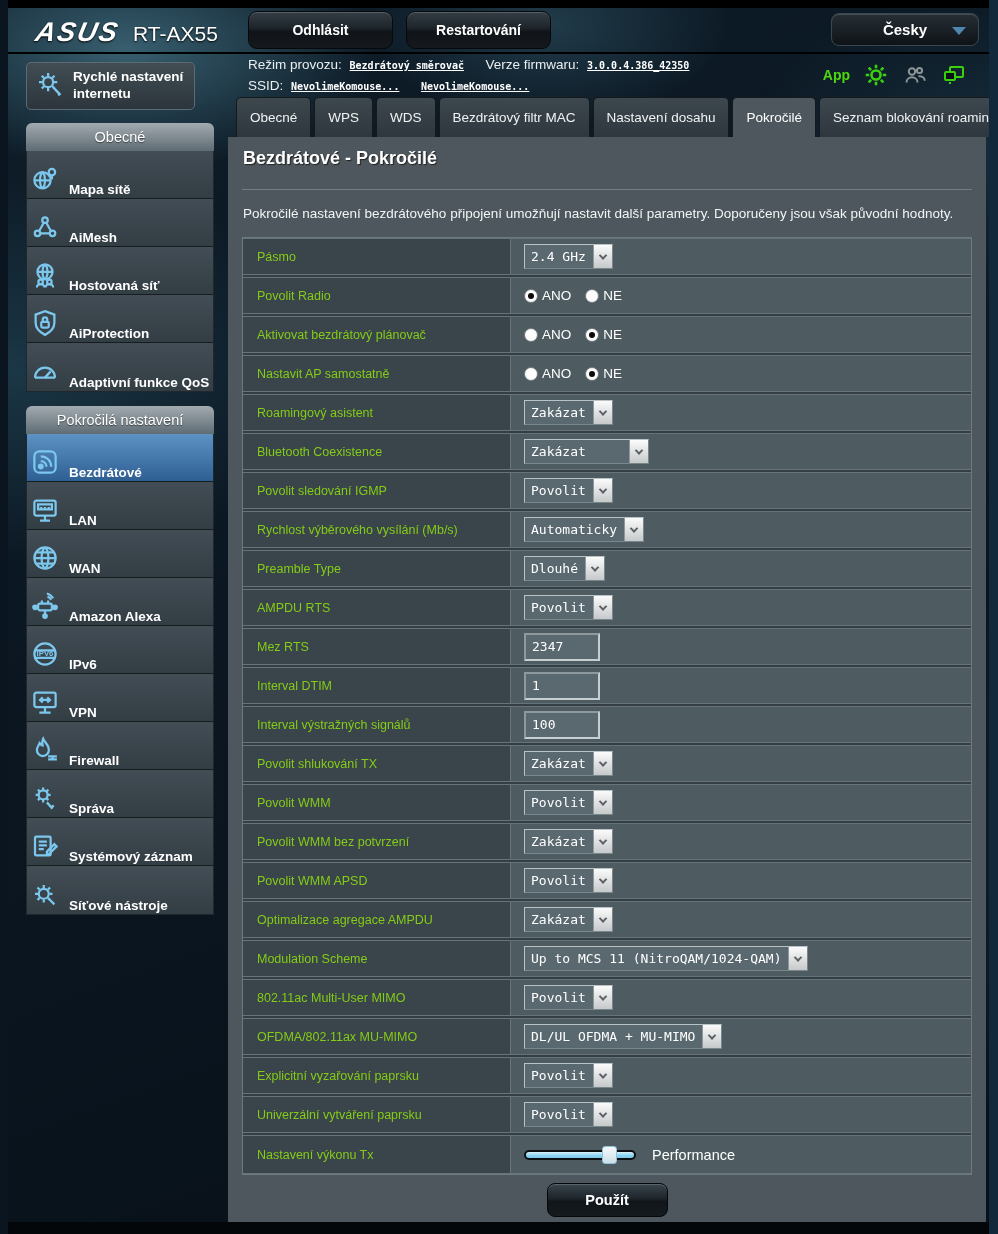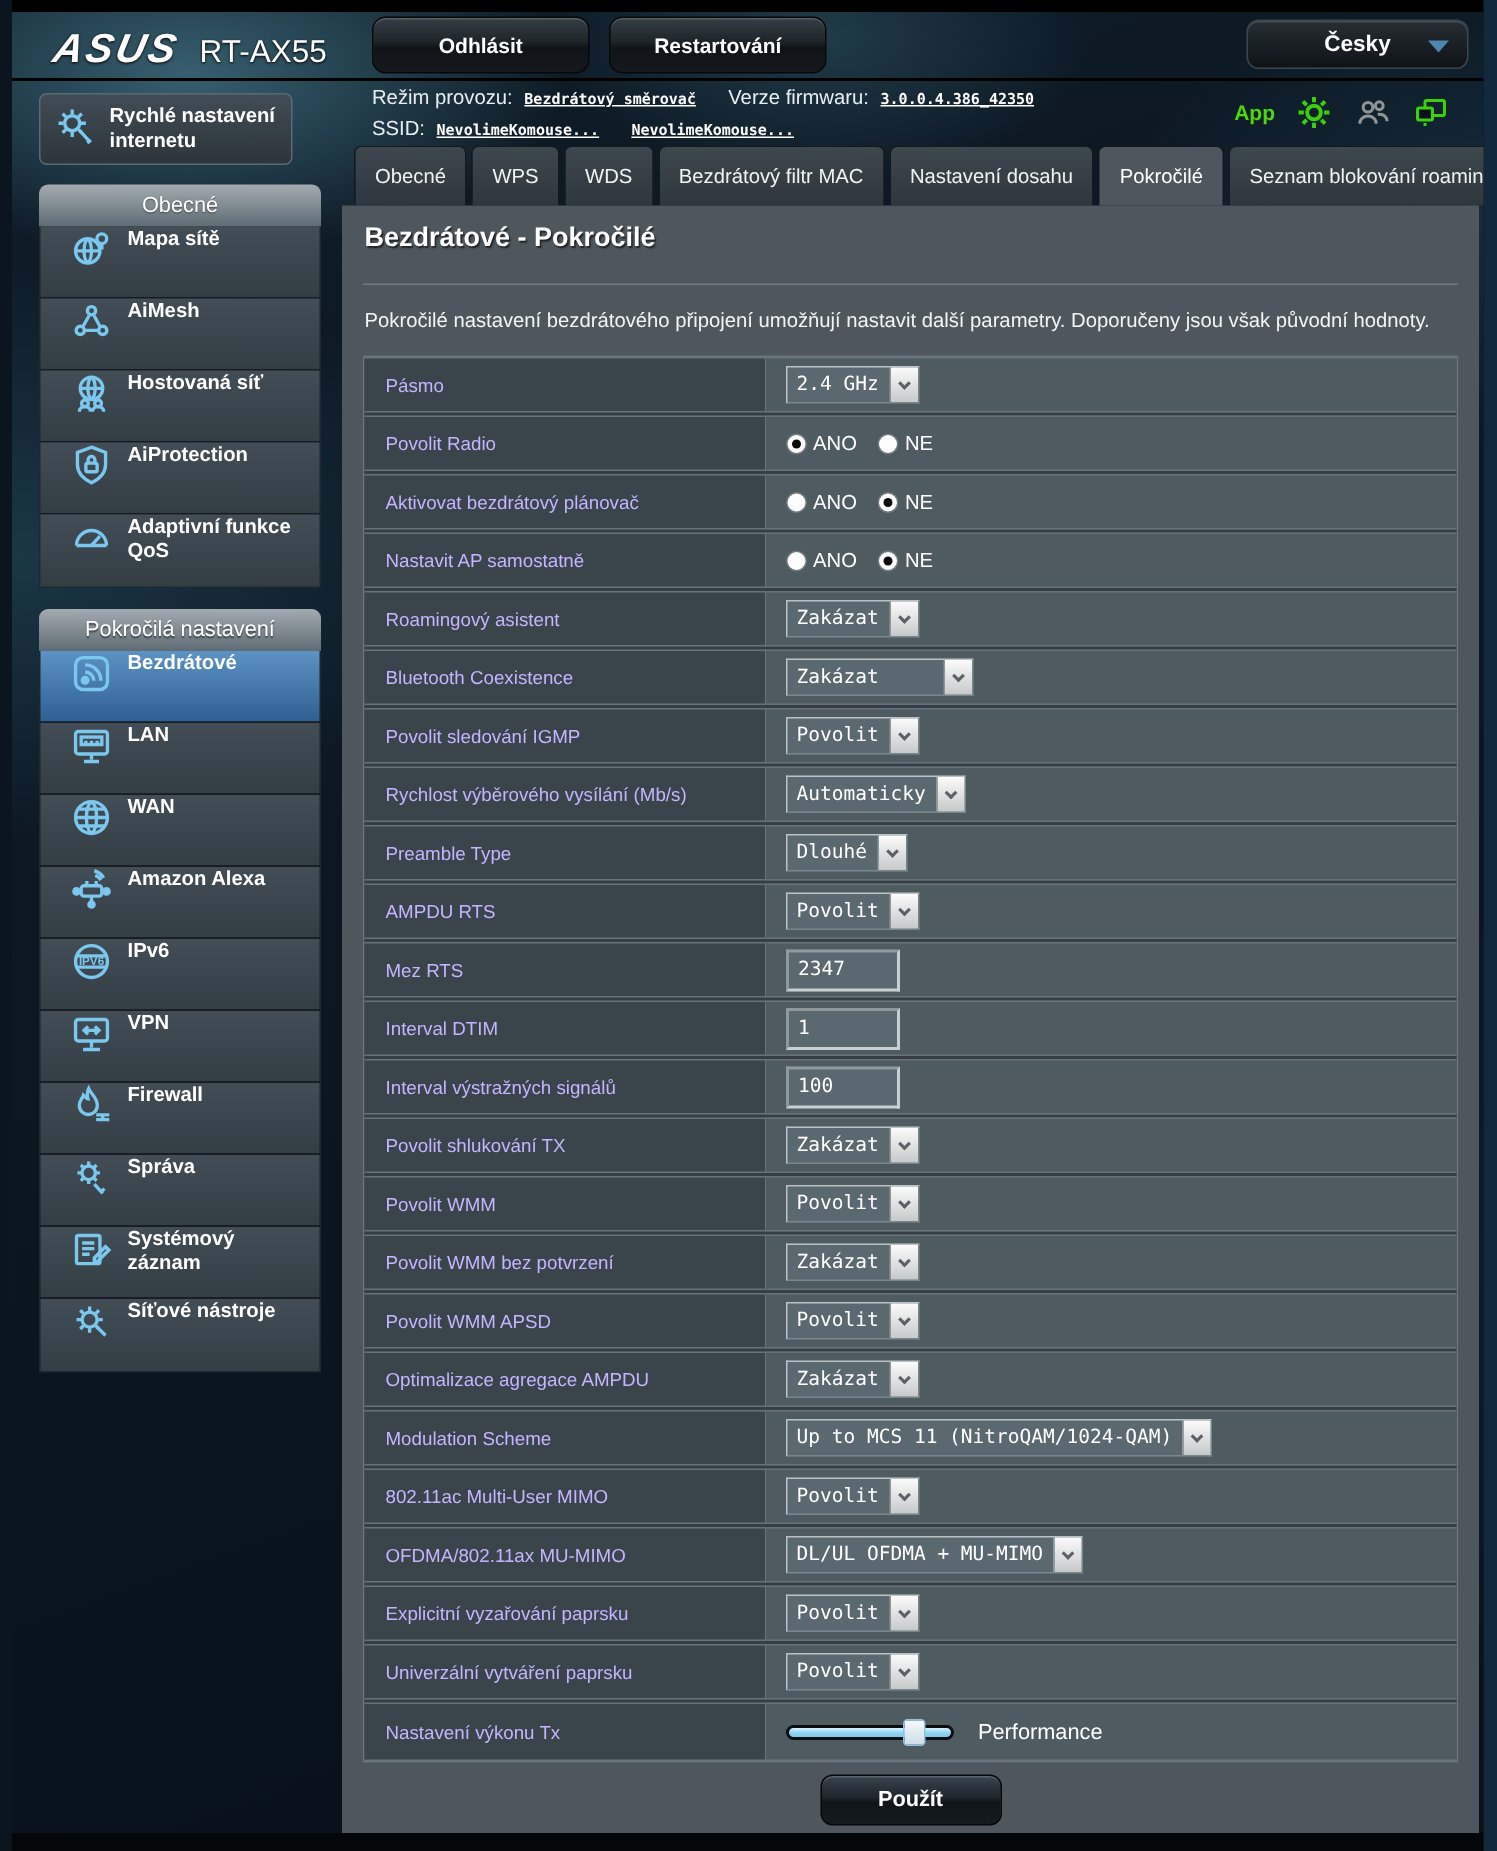--- a/index.html
+++ b/index.html
@@ -43,21 +43,21 @@
   .sicons svg { display:block; cursor:pointer; }
 
   
   .quick { position:absolute; left:18px; top:62px; width:169px; height:48px; border-radius:5px; border:1px solid #5d6a72;
     background:linear-gradient(#414c54, #2c353b); display:flex; align-items:center; gap:8px; padding:0 8px; cursor:pointer; }
   .quick .txt { color:#fff; font-size:13.5px; font-weight:bold; line-height:1.25; }
   .sidebar { position:absolute; left:18px; top:123px; width:188px; }
   .sec-hdr { height:28px; border-radius:6px 6px 0 0; background:linear-gradient(#a2abb0, #5f6c74);
     color:#fff; font-size:14.5px; display:flex; align-items:center; justify-content:center; text-shadow:0 1px 1px rgba(0,0,0,.5); }
   .snav { border:1px solid #20282d; border-top:none; }
-  .sitem { height:48px; display:flex; align-items:flex-start; gap:9px; padding:0 19px;
+  .sitem { height:48px; display:flex; align-items:flex-end; gap:9px; padding:0 3px;
     background:linear-gradient(#424d55, #333d44); border-bottom:1px solid #171c20; cursor:pointer; }
   .sitem:last-child { border-bottom:none; }
   .sitem .lab { color:#fff; font-size:13.5px; font-weight:bold; line-height:1.2; }
   .sitem.active { background:linear-gradient(#5d92c4, #2e5f93); }
   .sitem svg { flex:0 0 auto; }
   .sec2 { margin-top:14px; }
 
   
   .tabs { position:absolute; left:228px; top:97px; display:flex; gap:3px; height:40px; }
   .tab { background:linear-gradient(#3d474e, #2e373d); border:1px solid #15191c; border-bottom:none;
@@ -67,21 +67,21 @@
 
   
   .panel { position:absolute; left:220px; top:137px; width:758px; height:1085px; background:#4d575d; }
   .ptitle { position:absolute; left:15px; top:11px; color:#fff; font-size:18px; font-weight:bold; text-shadow:1px 1px 1px #222; }
   .pdiv { position:absolute; left:14px; right:14px; top:52px; height:1px; background:#707d83; }
   .pdesc { position:absolute; left:15px; top:69px; right:14px; color:#f2f5f6; font-size:13.5px; }
 
   .ftable { position:absolute; left:14px; right:14px; top:100px; background:#343e44; border:1px solid #6c7a80; }
   .trow { display:flex; min-height:39px; border-bottom:2px solid #343e44; }
   .trow:last-child { border-bottom:none; }
-  .tlabel { width:268px; background:#39444b; border:1px solid #66747a; border-left:none; color:#c4b5fd;
+  .tlabel { width:268px; background:#39444b; border:1px solid #66747a; border-left:none; color:#84cc16;
     font-size:12.5px; display:flex; align-items:center; padding:2px 6px 2px 14px; }
   .tval { flex:1; background:#4e5c62; border:1px solid #66747a; border-left:none; border-right:none;
     display:flex; align-items:center; padding:3px 8px 3px 13px; gap:6px; }
 
   .sel { display:inline-flex; align-items:stretch; cursor:pointer;
     border:1px solid; border-color:#b9c2c5 #78878c #78878c #b9c2c5; background:#5a6970; }
   .sel .stxt { color:#fff; font-family:"DejaVu Sans Mono", monospace; font-size:13px; padding:4px 7px 4px 6px; white-space:nowrap; }
   .sel .sbtn { width:19px; background:linear-gradient(#fbfbfb,#c6c9ca); border-left:1px solid #8d989c;
     display:flex; align-items:center; justify-content:center; }
   .sel .chev { width:6px; height:6px; border-left:2px solid #5a6266; border-bottom:2px solid #5a6266; transform:rotate(-45deg) translate(1px,-1px); }

